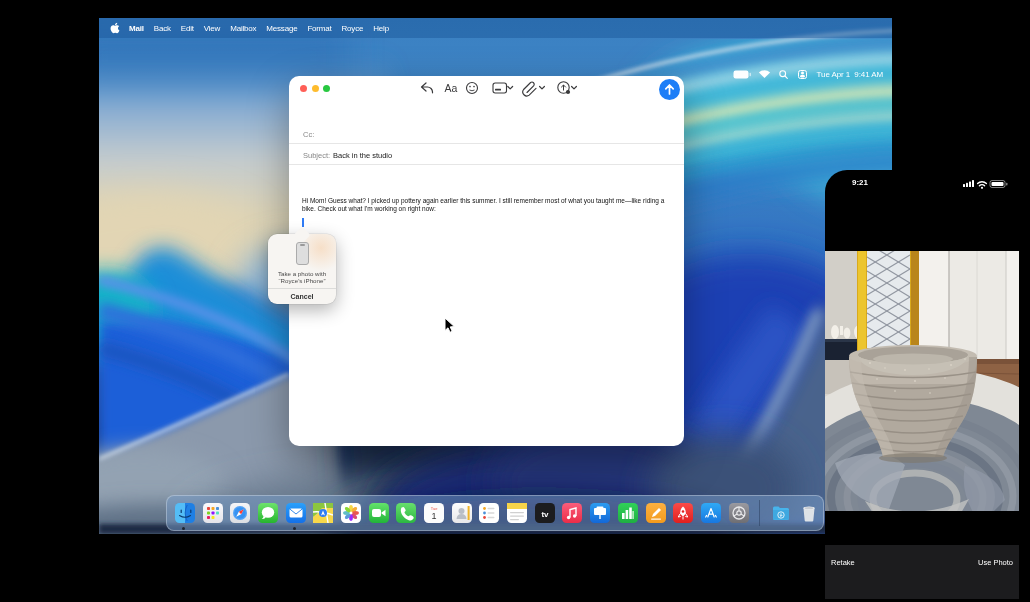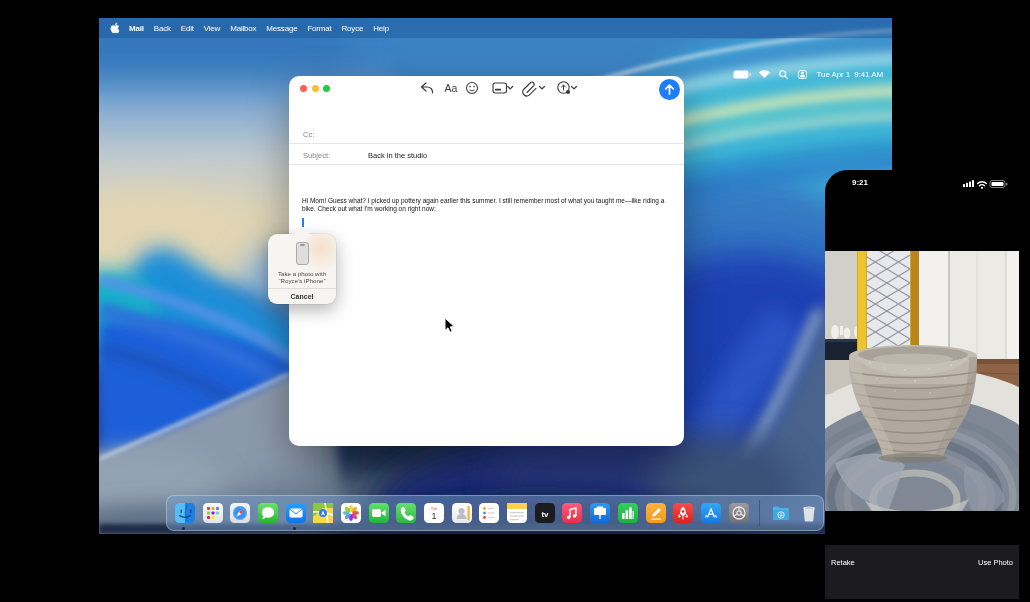--- a/index.html
+++ b/index.html
@@ -186,21 +186,21 @@
       </svg>
       <div id="sendbtn"><svg width="21" height="21" viewBox="0 0 21 21">
             <path d="M10.5 15 V6.5 M6.8 9.8 L10.5 6 l3.7 3.8" fill="none" stroke="#fff" stroke-width="1.7" stroke-linecap="round" stroke-linejoin="round"></path>
           </svg></div>
 
       <div class="fieldrow" style="top:47px; height:21px;">
           <span class="flabel" style="top:7px;">Cc:</span>
         </div>
       <div class="fieldrow" style="top:68px; height:21px;">
         <span class="flabel" style="top:7px;">Subject:</span>
-        <span class="fval" style="left:44px; top:7px;margin-left:35px;">Back in the studio</span>
+        <span class="fval" style="left:44px; top:7px;">Back in the studio</span>
       </div>
       <div id="bodytext">Hi Mom! Guess what? I picked up pottery again earlier this summer. I still remember most of what you taught me—like riding a<br>bike. Check out what I'm working on right now:</div>
       <div id="caret"></div>
     </div>
 
     <div id="popover">
       <div id="poparrow"></div>
       <div id="pophone">
           <div style="margin:1px auto 0; width:5px; height:1.5px; background:#9a9a9a; border-radius:1px;"></div>
         </div>

